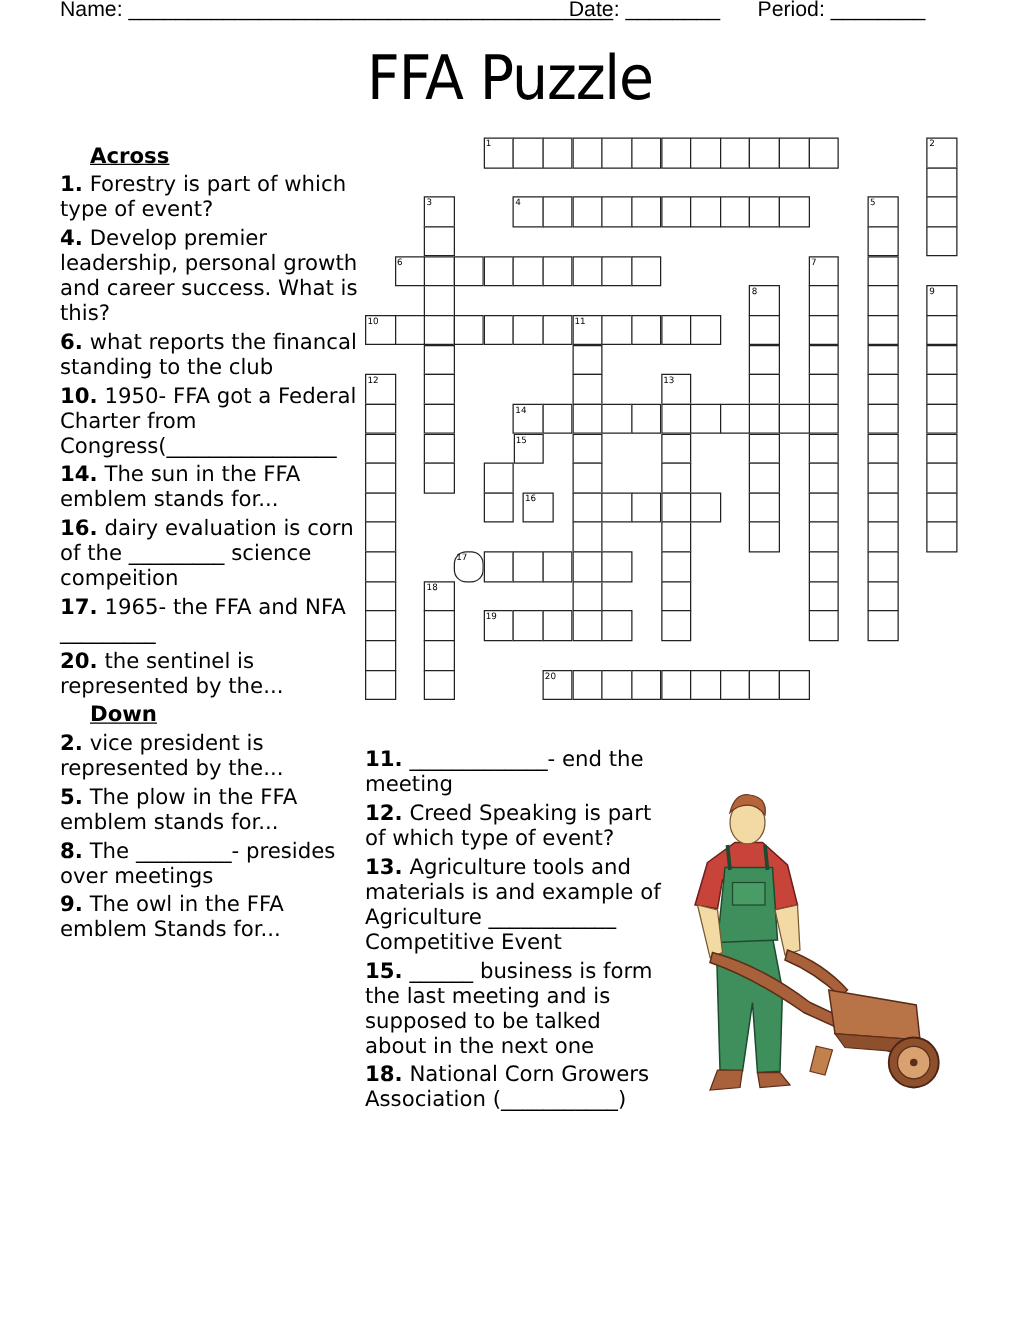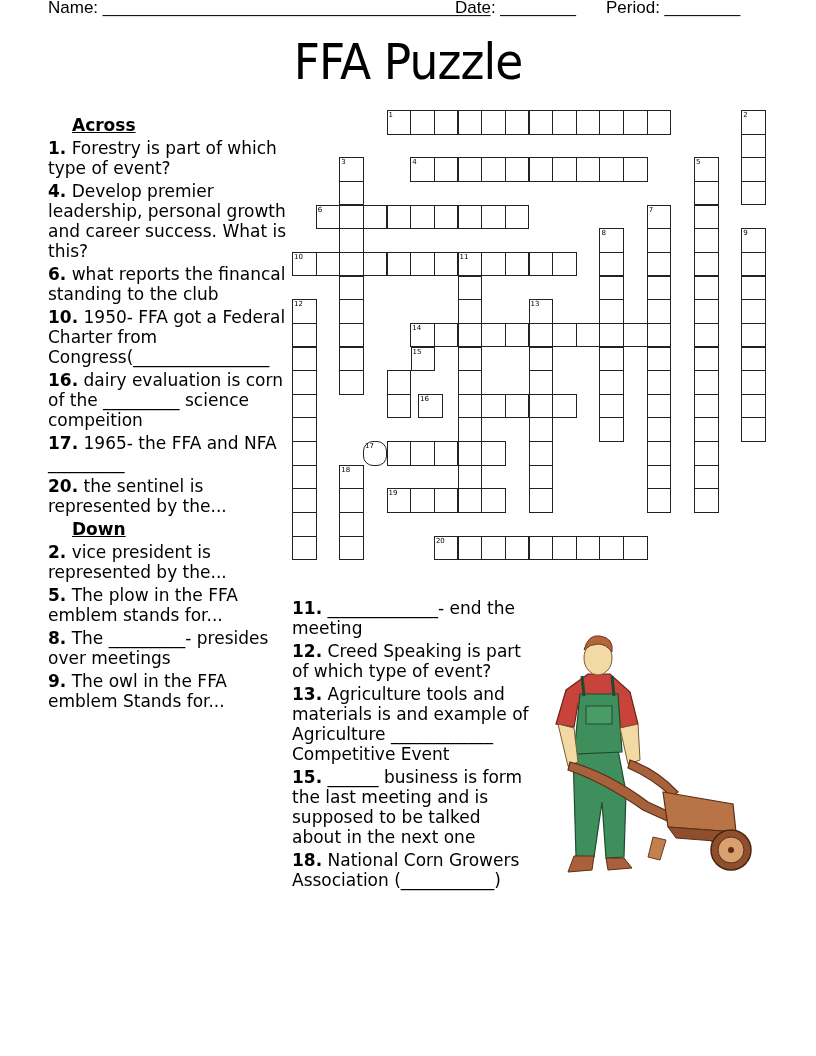--- a/index.html
+++ b/index.html
@@ -29,20 +29,21 @@
 
 <div class="title">FFA Puzzle</div>
 
 <div class="clues col-left">
   <div class="sect">Across</div>
   <div id="across-list">
       <div class="clue"><b>1.</b><span> Forestry is part of which type of event?</span></div>
       <div class="clue"><b>4.</b><span> Develop premier leadership, personal growth and career success. What is this?</span></div>
       <div class="clue"><b>6.</b><span> what reports the financal standing to the club</span></div>
       <div class="clue"><b>10.</b><span> 1950- FFA got a Federal Charter from Congress(________________</span></div>
+      <div class="clue"><b>14.</b><span> The sun in the FFA emblem stands for...</span></div>
       <div class="clue"><b>16.</b><span> dairy evaluation is corn of the _________ science compeition</span></div>
       <div class="clue"><b>17.</b><span> 1965- the FFA and NFA _________</span></div>
       <div class="clue"><b>20.</b><span> the sentinel is represented by the...</span></div>
     </div>
   <div class="sect">Down</div>
   <div id="down-left-list">
       <div class="clue"><b>2.</b><span> vice president is represented by the...</span></div>
       <div class="clue"><b>5.</b><span> The plow in the FFA emblem stands for...</span></div>
       <div class="clue"><b>8.</b><span> The _________- presides over meetings</span></div>
       <div class="clue"><b>9.</b><span> The owl in the FFA emblem Stands for...</span></div>

